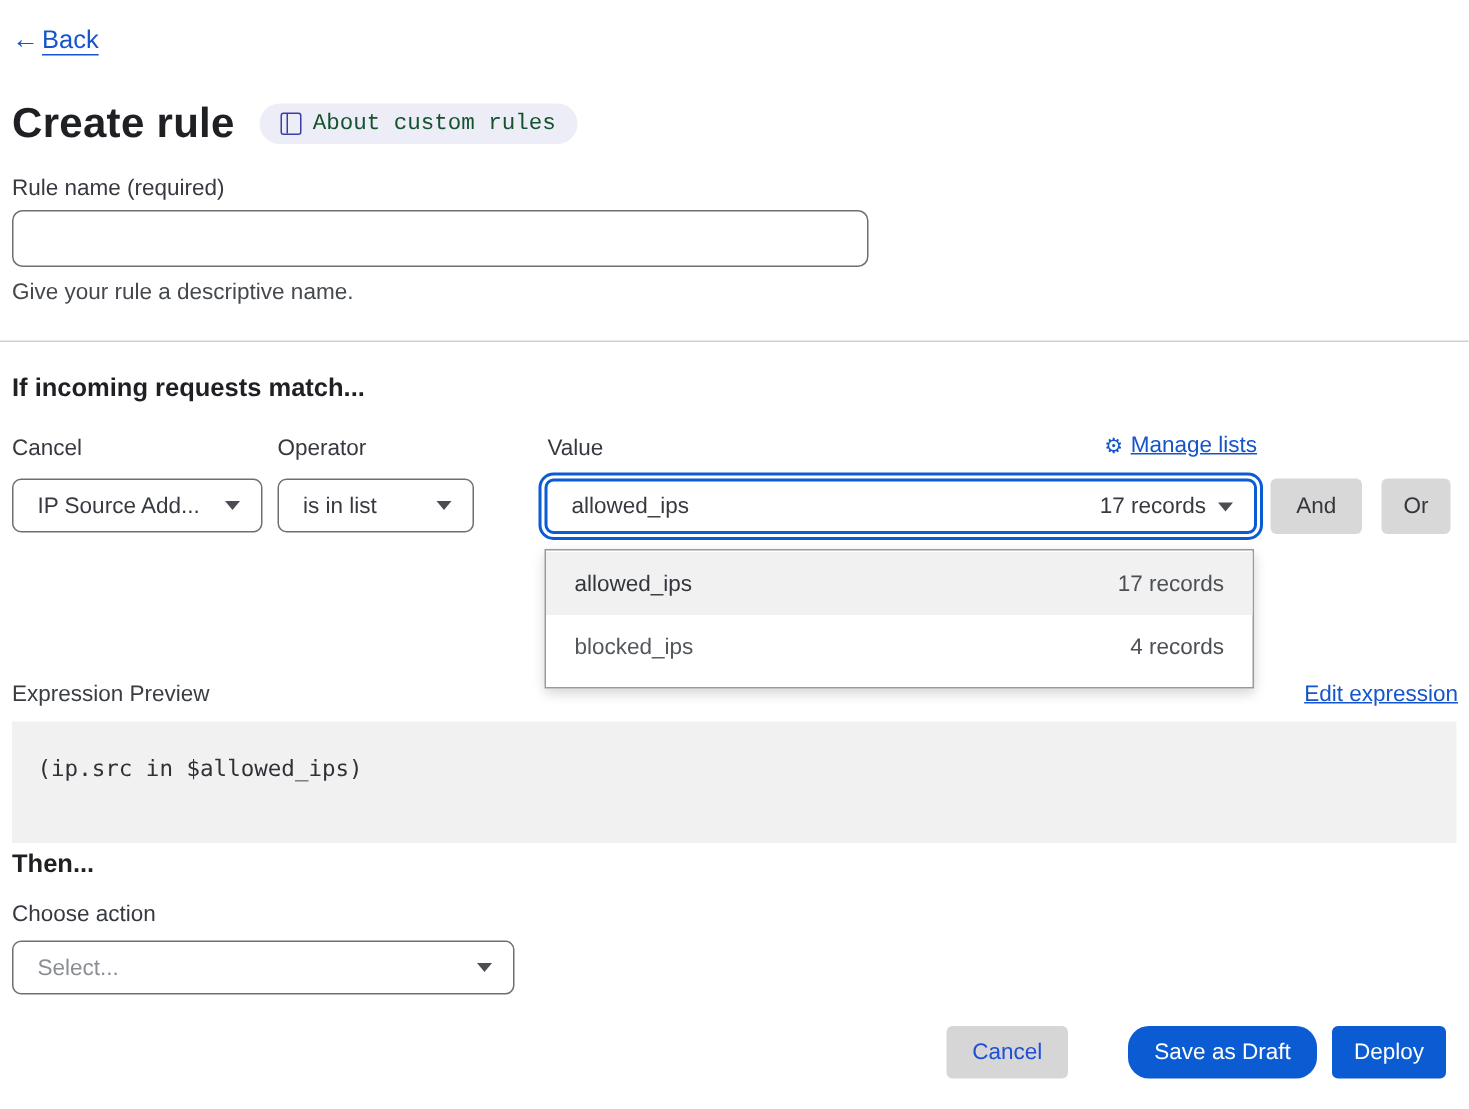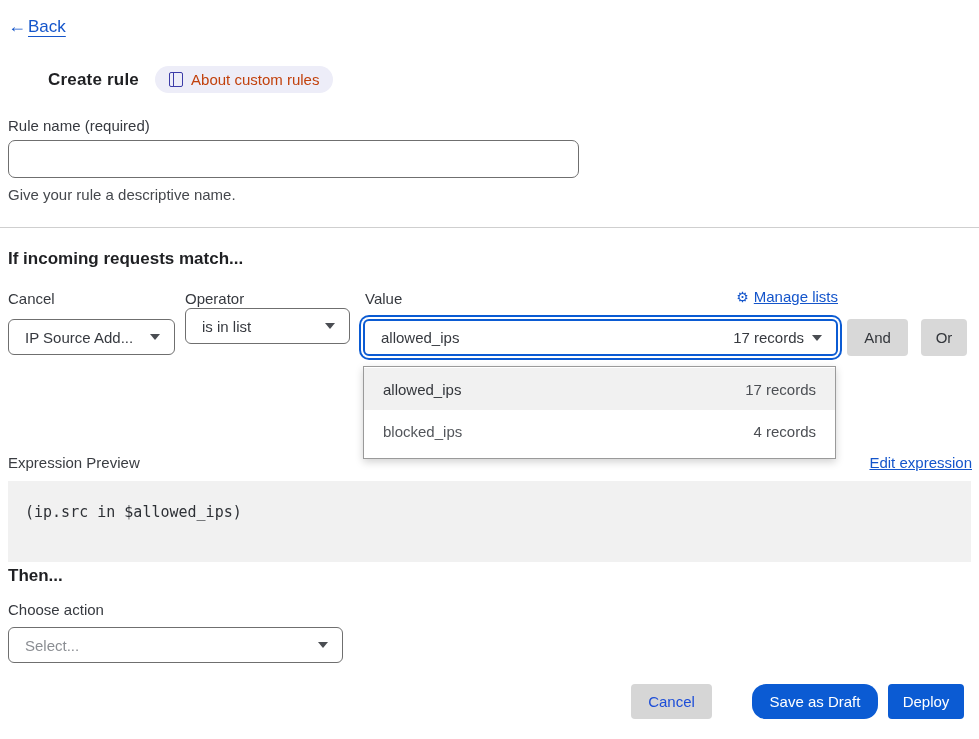--- a/index.html
+++ b/index.html
@@ -12,24 +12,24 @@
   }
   .abs{position:absolute;}
   a.link{color:var(--link);text-decoration:underline;cursor:pointer;}
 
   
   .back-link{left:8px;top:16px;font-size:17px;color:var(--link);display:flex;align-items:center;}
   .back-arrow{text-decoration:none;margin-right:2px;font-size:18px;}
   .back-text{text-decoration:underline;text-underline-offset:4px;}
 
   .title-row{left:8px;top:66px;display:flex;align-items:center;gap:16px;}
-  .page-title{font-size:17px;font-weight:700;color:#1f2023;letter-spacing:.2px;margin-left:40px;}
+  .page-title{font-size:28px;font-weight:700;color:#1f2023;letter-spacing:.2px;}
   .about-badge{
     display:inline-flex;align-items:center;gap:8px;height:27px;padding:0 14px;
-    background:#ededf8;color:#c2410c;border-radius:14px;font-size:15px;cursor:pointer;
+    background:#ededf8;color:#14532d;border-radius:14px;font-size:15px;cursor:pointer;font-family:Liberation Mono, monospace;
   }
   .book-icon{display:inline-block;width:12px;height:13px;border:1.4px solid #3c3ca8;border-radius:2px;position:relative;}
   .book-icon::after{content:"";position:absolute;left:3px;top:0;bottom:0;width:1.2px;background:#3c3ca8;}
 
   
   .rule-name-label{left:8px;top:117px;color:#36393f;}
   .rule-name-input{
     left:8px;top:140px;width:571px;height:38px;border:1px solid #6f6f6f;border-radius:7px;
     font-family:inherit;font-size:15px;padding:0 14px;box-sizing:border-box;outline:none;background:#fff;
   }
@@ -46,21 +46,21 @@
   .value-label{left:365px;top:290px;}
   .manage-lists-wrap{left:363px;top:288px;width:475px;text-align:right;display:flex;justify-content:flex-end;align-items:center;gap:5px;}
   .gear-icon{color:var(--link);font-size:14px;line-height:1;}
 
   .select-box{
     background:#fff;border:1px solid #6f6f6f;border-radius:6px;height:36px;box-sizing:border-box;
     display:flex;align-items:center;justify-content:space-between;padding:0 14px 0 16px;cursor:pointer;
   }
   .chevron{width:0;height:0;border-left:5px solid transparent;border-right:5px solid transparent;border-top:6px solid #4a4d52;flex:none;margin-left:8px;}
   .field-select{left:8px;top:319px;width:167px;}
-  .operator-select{left:185px;top:308px;width:165px;}
+  .operator-select{left:185px;top:319px;width:131px;}
   .value-select{
     left:363px;top:319px;width:475px;height:37px;border:2px solid var(--accent);
     box-shadow:0 0 0 2px #ffffff,0 0 0 4px var(--accent);
   }
   .value-right{display:flex;align-items:center;color:#36393f;}
   .gray-btn{
     background:#d8d8d8;color:#33363b;border:none;border-radius:4px;height:37px;
     font-family:inherit;font-size:15px;cursor:pointer;
   }
   .and-button{left:847px;top:319px;width:61px;}

